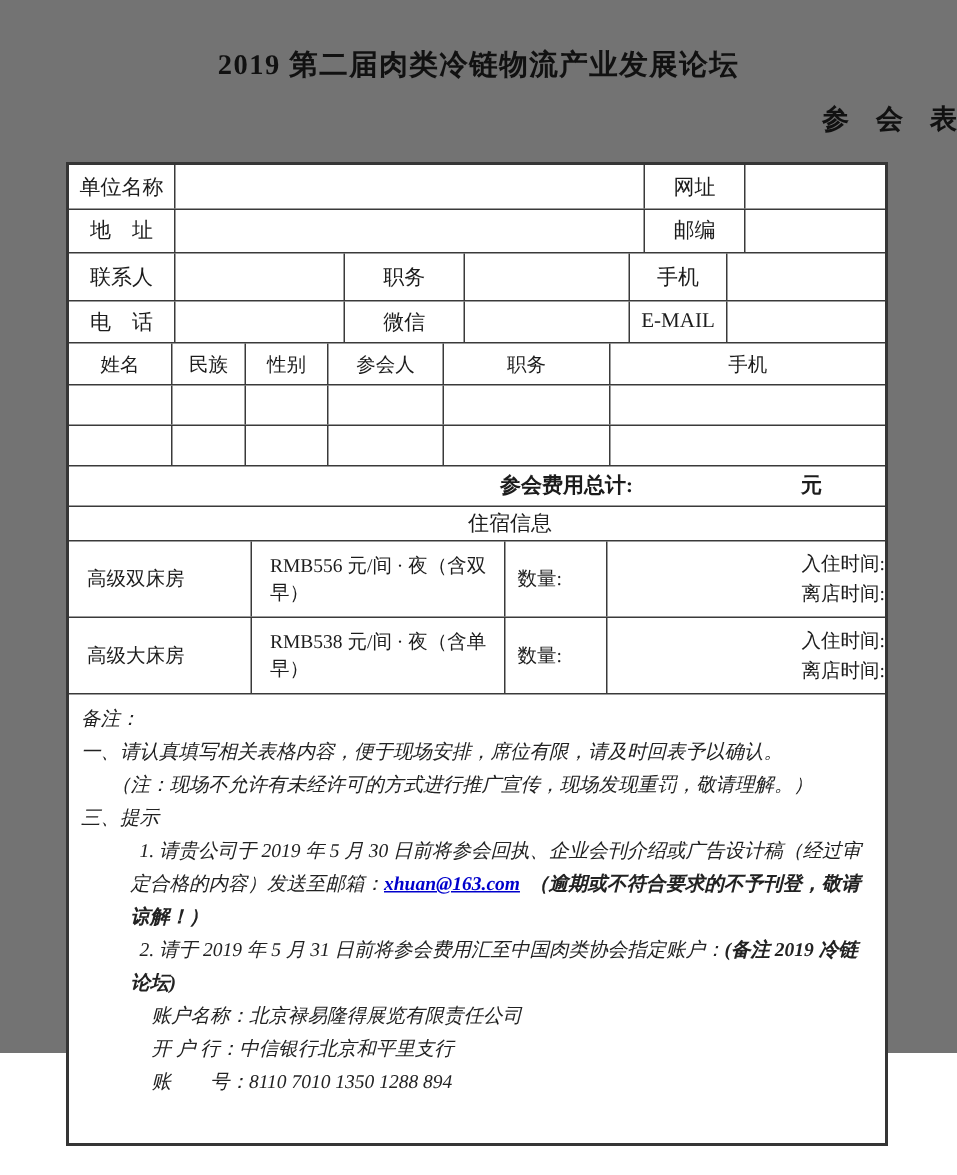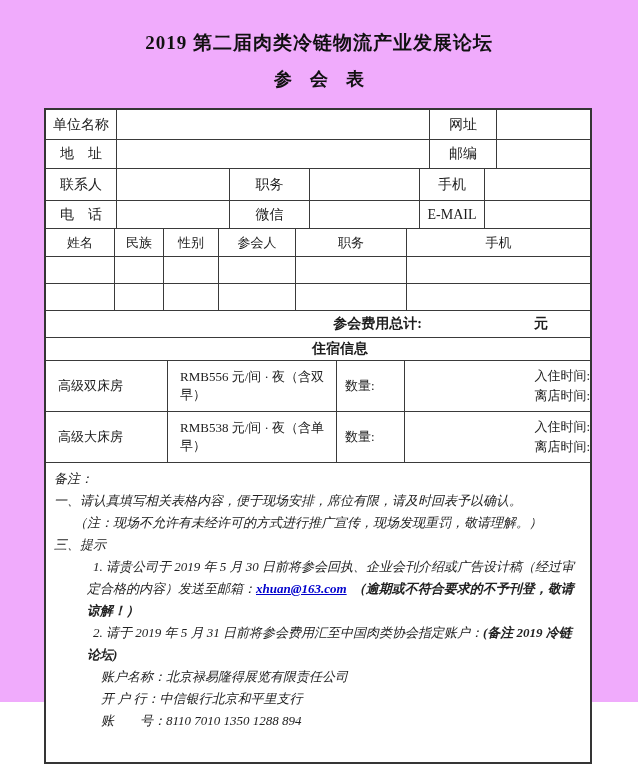--- a/index.html
+++ b/index.html
@@ -1,27 +1,27 @@
 <!DOCTYPE html>
 <html><head>
 <meta charset="utf-8">
 <style>
   html,body{margin:0;padding:0;background:#ffffff;}
   body{
     width:638px;height:783px;overflow:hidden;
     font-family:"Liberation Serif","DejaVu Serif",serif;
     color:#1c1c1c;
   }
-  .page{position:relative;width:638px;height:702px;background:#f0abfc;}
+  .page{position:relative;width:638px;height:702px;background:#737373;}
   .doc-title{
     margin:0;padding-top:30px;text-align:center;
     font-size:19px;font-weight:bold;letter-spacing:1px;color:#111;
   }
   .doc-subtitle{
-    margin:11px 0 16px;text-align:center;
+    margin:11px 0 16px;text-align:right;
     font-size:18px;font-weight:bold;color:#111;
   }
   .tbl{
     position:absolute;left:44px;top:108px;width:548px;
     border:2px solid #353535;box-sizing:border-box;background:#fff;
   }
   .row{display:flex;border-bottom:1px solid #3a3a3a;box-sizing:border-box;}
   .cell{
     border-right:1px solid #3a3a3a;box-sizing:border-box;
     display:flex;align-items:center;justify-content:center;
@@ -38,21 +38,21 @@
   
   .b1{width:71px}.b2{width:113px}.b3{width:80px}.b4{width:110px}.b5{width:65px}
   
   .c1{width:69px}.c2{width:49px}.c3{width:55px}.c4{width:77px}.c5{width:111px}
   .hdr{font-size:13px;}
   
   .fee-row{display:flex;justify-content:flex-end;align-items:center;
     padding-right:42px;font-weight:bold;font-size:14px;gap:30px;}
   .fee-gap{display:inline-block;width:52px;height:100%;}
   
-  .section-title{justify-content:center;font-weight:bold;font-size:14px;
+  .section-title{justify-content:center;font-weight:normal;font-size:14px;
     display:flex;align-items:center;padding-left:44px;}
   .room-name,.room-price{font-size:13px;}
   .qty{font-size:13px;justify-content:flex-start;padding-left:8px;}
   .times{flex-direction:column;align-items:flex-end;justify-content:center;
     padding-left:12px;font-size:13px;line-height:20px;}
   
   .notes{
     height:299px;border-bottom:none;display:block;
     padding:5px 10px 0 8px;font-size:13px;line-height:22px;color:#222;font-style:italic;
   }

